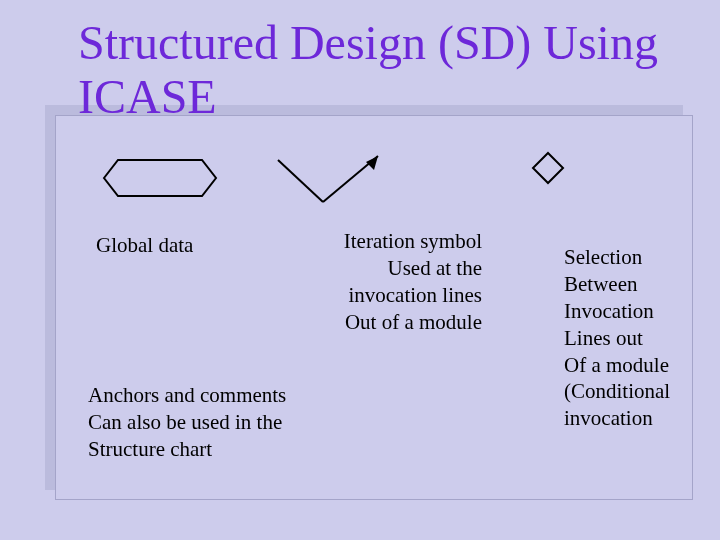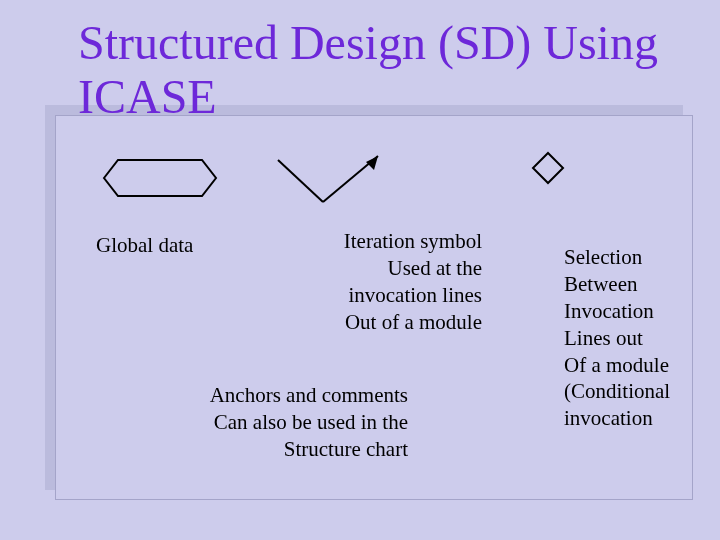--- a/index.html
+++ b/index.html
@@ -47,21 +47,21 @@
   }
   .label {
     position: absolute;
     font-size: 21px;
     color: #000;
     line-height: 1.28;
   }
   .label-global { left: 96px; top: 232px; }
   .label-iteration { left: 262px; top: 228px; width: 220px; text-align: right; }
   .label-selection { left: 528px; top: 244px; width: 170px; margin-left: 36px; }
-  .label-anchors { left: 88px; top: 382px; width: 320px; text-align: right; }
+  .label-anchors { left: 88px; top: 382px; width: 320px; }
 </style>
 </head>
 <body>
 
 <div class="border-outer"></div>
 <div class="border-inner"></div>
 
 <div class="title">
   <span>Structured Design (SD) Using ICASE</span>
 </div>

